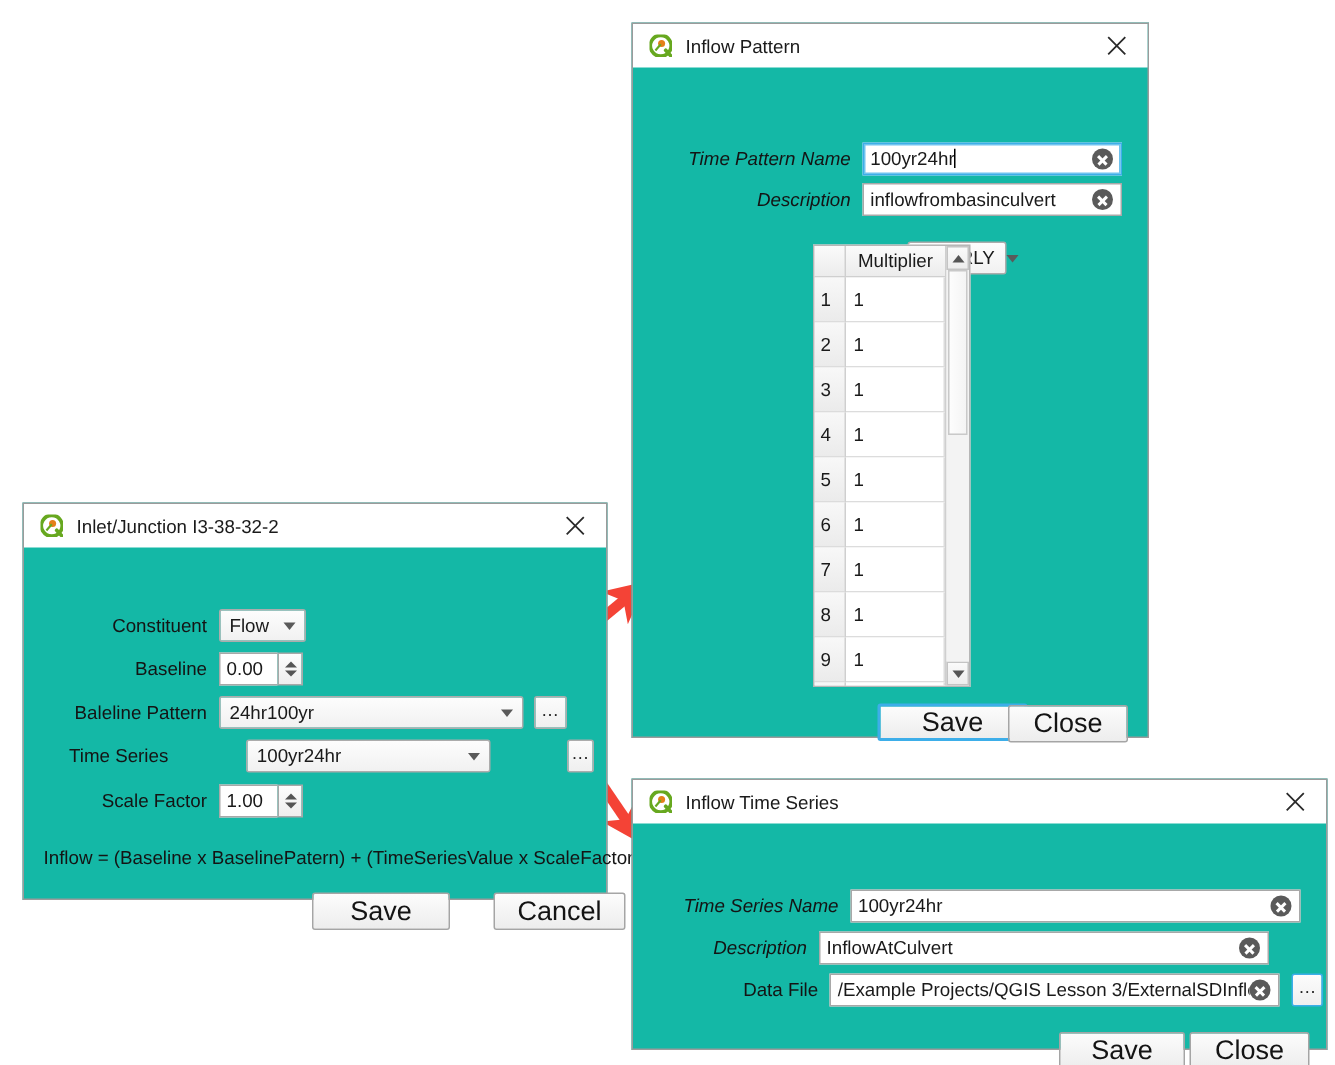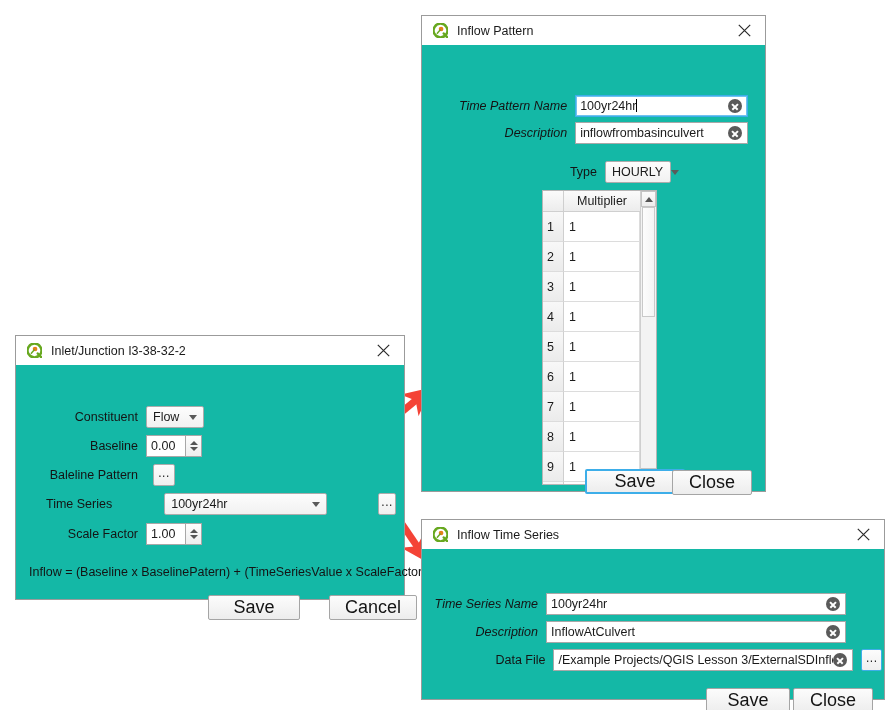--- a/index.html
+++ b/index.html
@@ -379,21 +379,21 @@
     </div>
 
     <div class="frow" style="left:0; top:116px; width:326px;">
       <div class="flabel" style="width:175px;">Type</div>
       <div class="combo" style="width:66px;">
         <span class="ctext">HOURLY</span>
         <span class="tri-down"></span>
       </div>
     </div>
 
-    <div class="tablewrap" style="left:120px; top:145px; width:115px; height:295px;">
+    <div class="tablewrap" style="left:120px; top:118px; width:105px; height:295px;">
       <div class="tbl">
         <div class="thead">
           <div class="th-corner"></div>
           <div class="th-col">Multiplier</div>
         </div>
         <div id="mrows">
             <div class="trow">
               <div class="th-row">1</div>
               <div class="td">1</div>
             </div>
@@ -493,20 +493,24 @@
         <span class="sval">0.00</span>
         <span class="sbtns">
           <span class="up"></span>
           <span class="dn"></span>
         </span>
       </div>
     </div>
 
     <div class="frow" style="left:0; top:99px; width:380px;">
       <div class="flabel" style="width:122px;">Baleline Pattern</div>
+      <div class="combo" style="width:203px;">
+        <span class="ctext">24hr100yr</span>
+        <span class="tri-down"></span>
+      </div>
       <div class="ellipsis-btn" style="margin-left:7px;">
           <span>...</span>
         </div>
     </div>
 
     <div class="frow" style="left:0; top:128px; width:380px;gap:44px;">
       <div class="flabel" style="width:122px;">Time Series</div>
       <div class="combo" style="width:203px;">
         <span class="ctext">100yr24hr</span>
         <span class="tri-down"></span>
@@ -554,21 +558,21 @@
     <div class="close-x">
       <svg width="13" height="13" viewBox="0 0 13 13">
         <path d="M0.8,0.8 L12.2,12.2 M12.2,0.8 L0.8,12.2" stroke="#2b2b2b" stroke-width="1.2"></path>
       </svg>
     </div>
   </div>
 
   <div class="dlg-body">
 
     <div class="frow" style="left:0; top:44px; width:450px;">
-      <div class="flabel italic" style="width:116px;">Time Series Name</div>
+      <div class="flabel italic" style="width:116px;padding-left:21px;">Time Series Name</div>
       <div class="lineedit" style="width:300px;">
         <span class="val">100yr24hr</span>
         <span class="clearbtn"></span>
       </div>
     </div>
 
     <div class="frow" style="left:0; top:72px; width:450px;">
       <div class="flabel italic" style="width:116px;">Description</div>
       <div class="lineedit" style="width:300px;">
         <span class="val">InflowAtCulvert</span>

